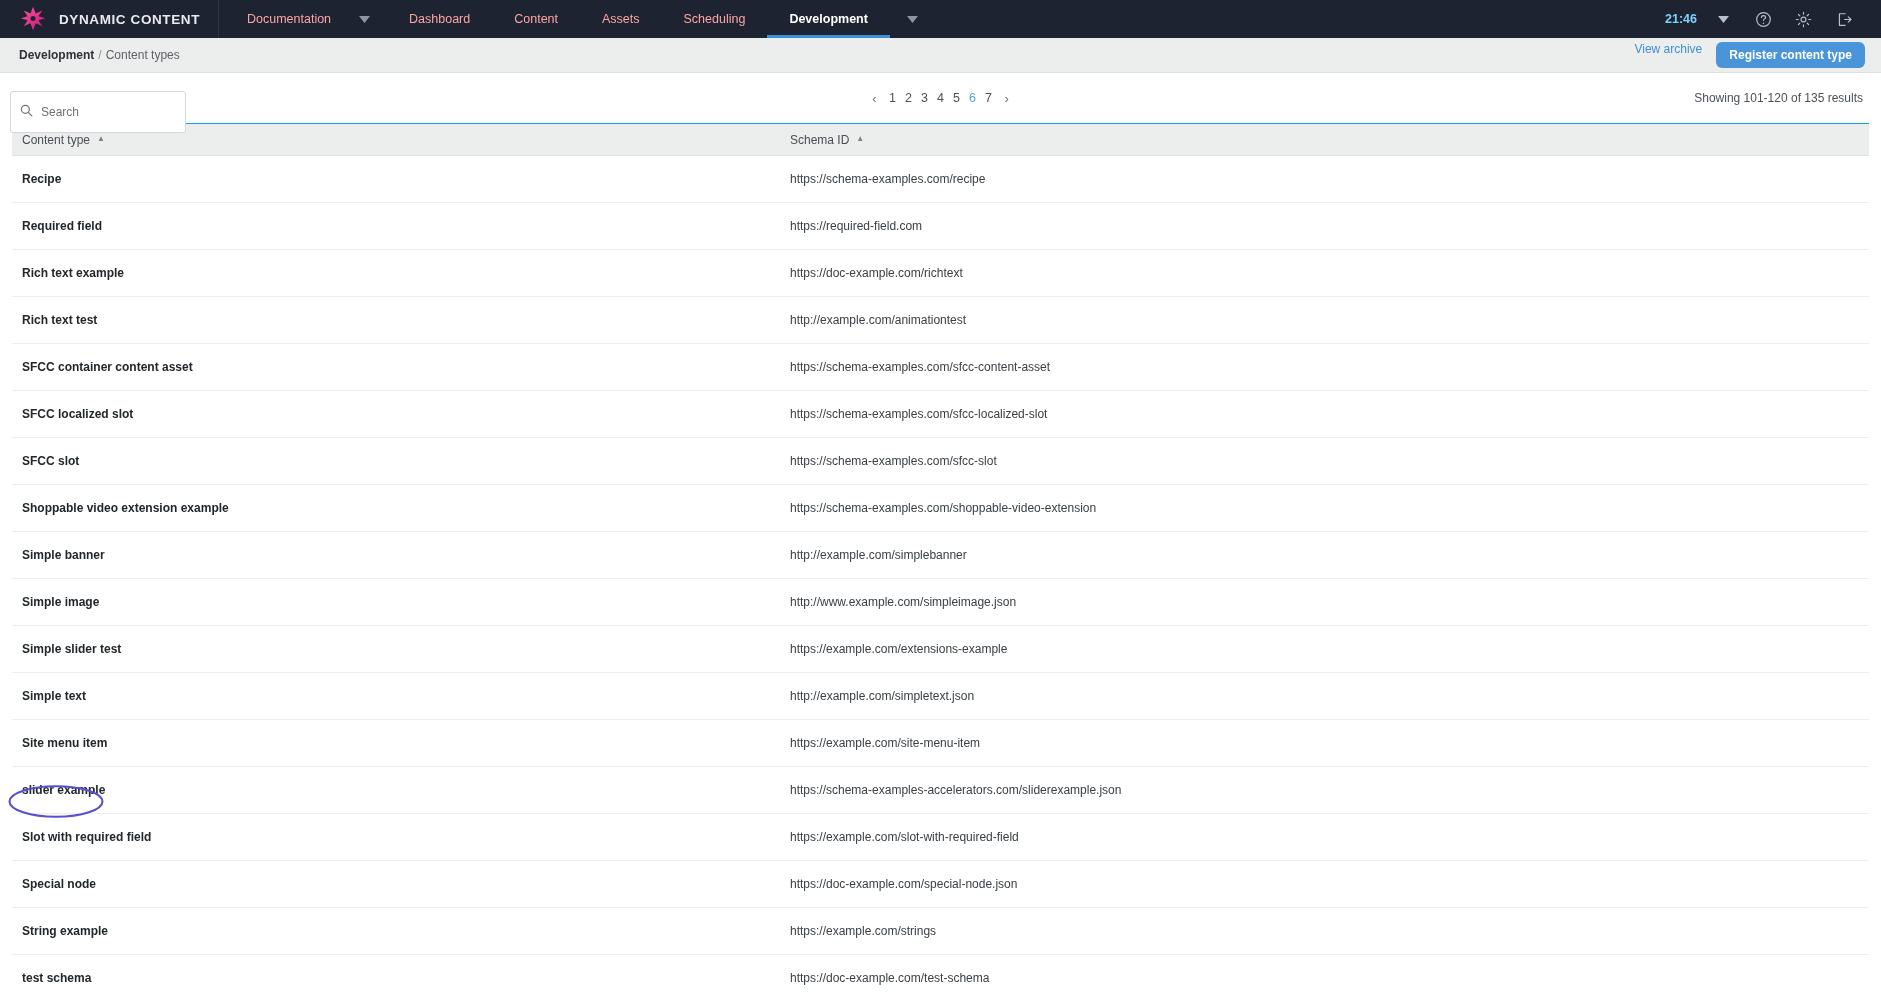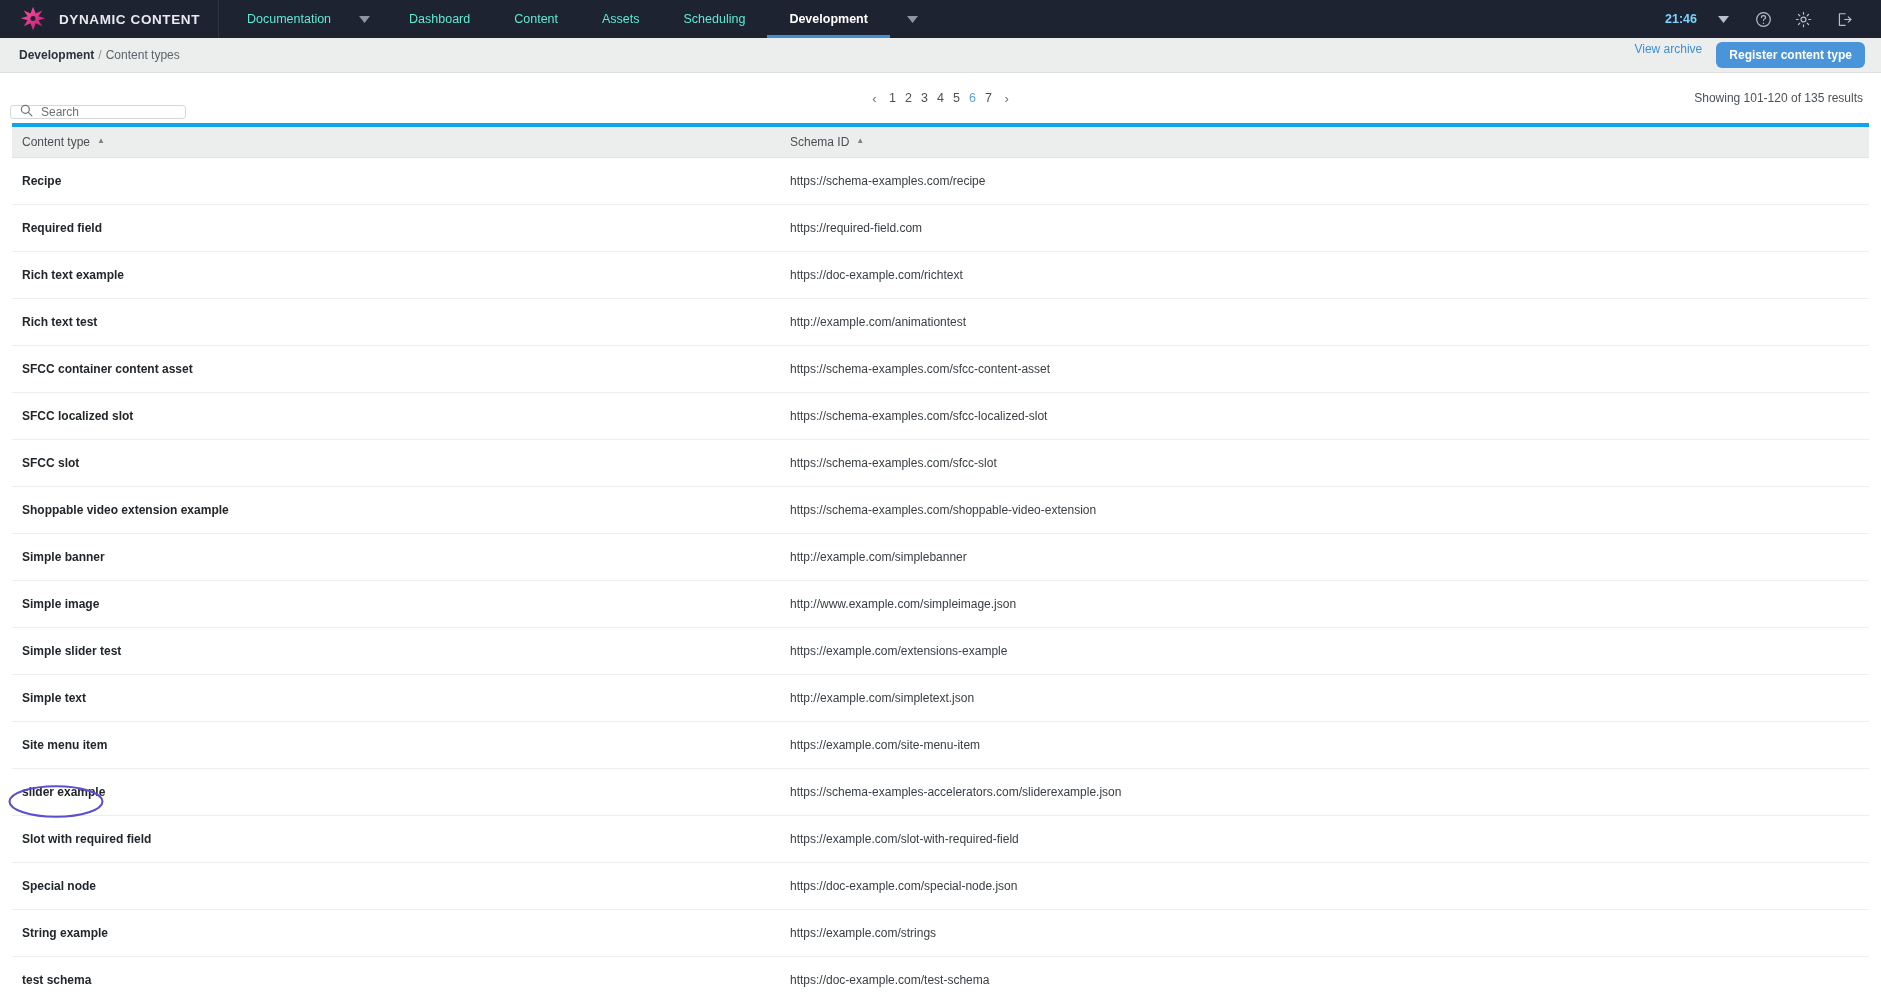--- a/index.html
+++ b/index.html
@@ -30,21 +30,21 @@
     color: #e8eaee;
     font-size: 13.5px;
     font-weight: bold;
     letter-spacing: 0.6px;
     text-align: center;
   }
   .nav-items { display: flex; align-items: stretch; }
   .nav-item {
     display: flex; align-items: center;
     padding: 0 22px;
-    color: #5eead4;
+    color: #fca5a5;
     font-size: 12.5px;
     height: 38px;
     position: relative;
     white-space: nowrap;
   }
   .nav-item.wide { padding-left: 28px; padding-right: 10px; }
   .nav-item.active { color: #ffffff; font-weight: bold; }
   .nav-item.active::after {
     content: ""; position: absolute; left: 0; right: 0; bottom: 0;
     height: 3px; background: #3f8fd6;
@@ -98,21 +98,21 @@
 
   
   .toolbar {
     height: 50px;
     background: #ffffff;
     display: flex; align-items: center;
     padding: 0 18px 0 10px;
     position: relative;
   }
   .search-box {
-    width: 176px; height: 14px;
+    width: 176px; height: 42px;
     border: 1px solid #d5d7da;
     border-radius: 3px;
     display: flex; align-items: center;
     gap: 8px;
     padding: 4px 9px;
     background: #fff;
     margin-top: 28px;
   }
   .search-box svg { flex: 0 0 auto; color: #6f757c; }
   .search-box .ph { font-size: 12px; color: #6b7176; }
@@ -135,21 +135,21 @@
     margin-left: auto;
     font-size: 12px;
     color: #4b5157;
   }
 
   
   .table-wrap { padding: 0 12px; }
   table { width: 100%; border-collapse: collapse; table-layout: fixed; }
   thead th {
     background: #eceded;
-    border-top: 4px solid #0ea5e9;
+    border-top: 1px solid #0ea5e9;
     border-bottom: 1px solid #e0e1e3;
     height: 32px;
     text-align: left;
     font-size: 12px;
     font-weight: normal;
     color: #4a4f55;
     padding: 0 10px;
   }
   th .sort-wrap { display: inline-flex; align-items: center; gap: 7px; }
   .sort-arrow { font-size: 8px; color: #7d8287; line-height: 1; position: relative; top: -1px; }

